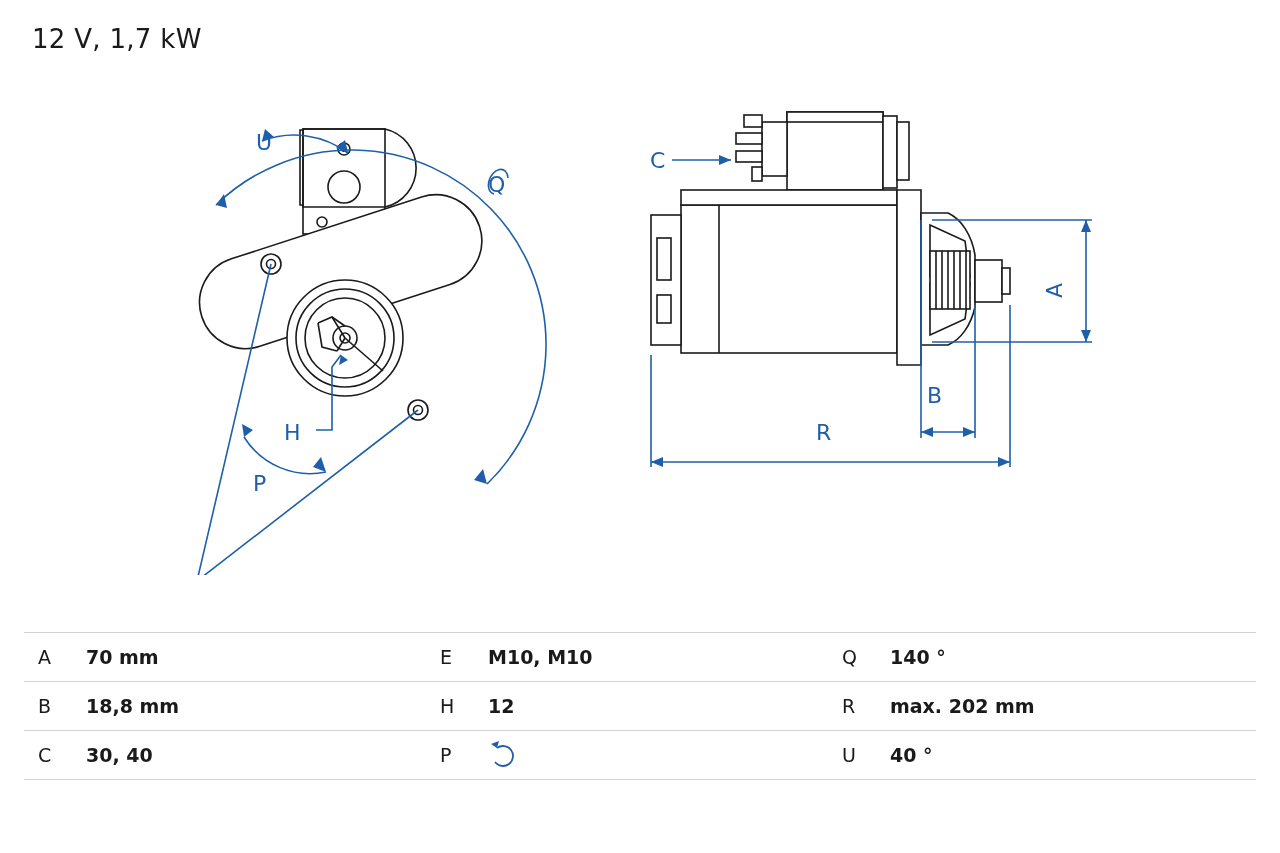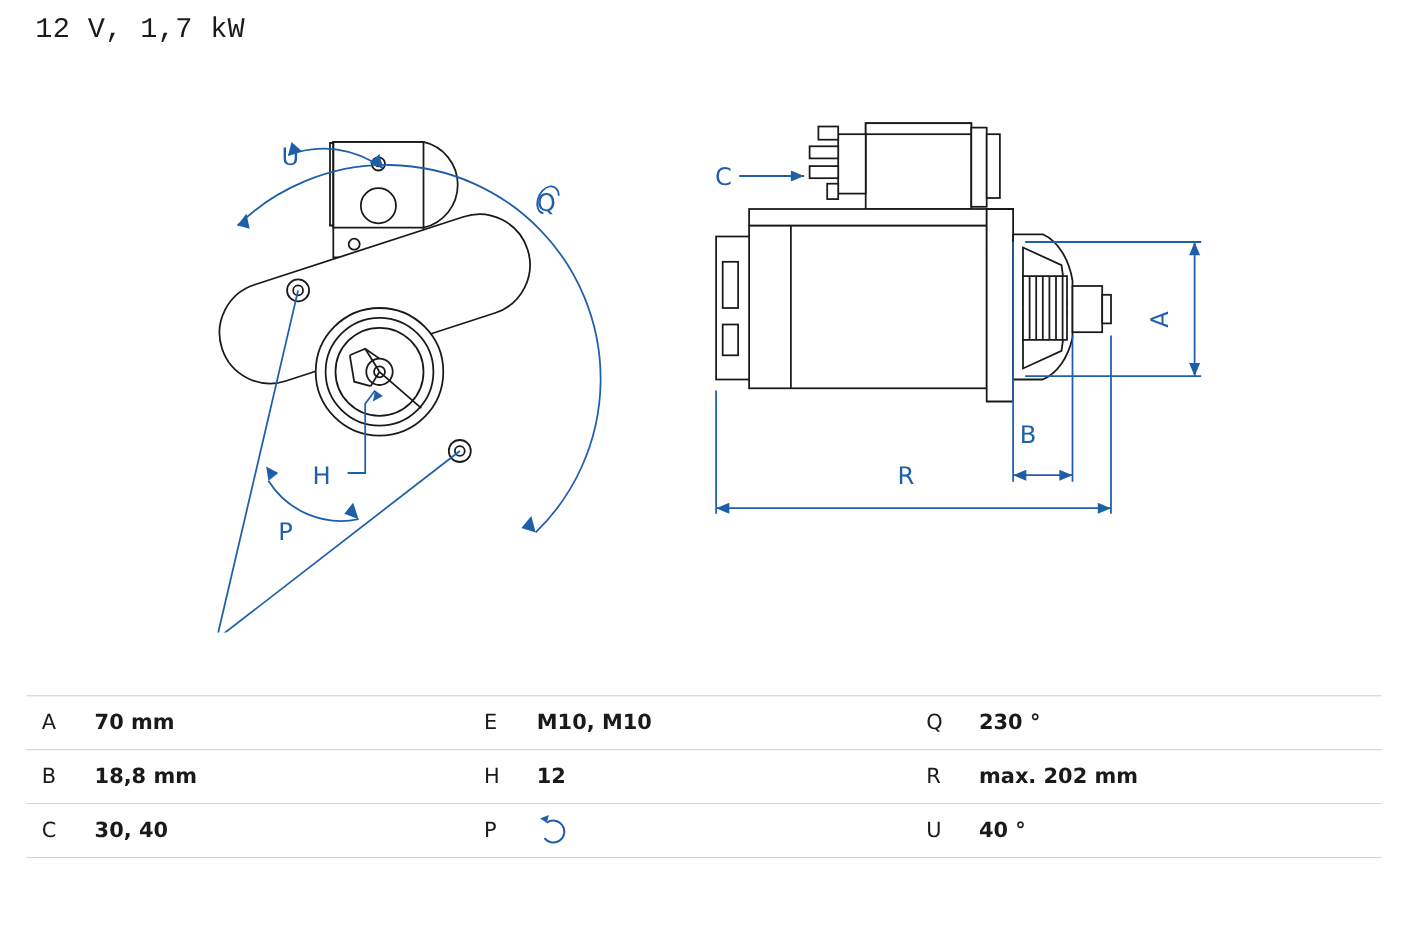--- a/index.html
+++ b/index.html
@@ -16,25 +16,24 @@
     overflow: hidden;
   }
   .page {
     position: relative;
     width: 1280px;
     height: 853px;
   }
   .title {
     position: absolute;
     left: 32px;
-    top: 12px;
+    top: 24px;
     font-size: 26px;
     letter-spacing: 0.3px;
     color: #1a1a1a;
-    font-family: Liberation Mono, monospace;
   }
   .drawing-area {
     position: absolute;
     left: 0;
     top: 55px;
     width: 1280px;
     height: 520px;
   }
   .tech-title {
     position: absolute;
@@ -225,21 +224,21 @@
 
 
   <table class="tech">
     <tbody>
       <tr>
         <td class="key">A</td>
         <td class="val">70 mm</td>
         <td class="key">E</td>
         <td class="val">M10, M10</td>
         <td class="key">Q</td>
-        <td class="val val-last">230 °</td>
+        <td class="val val-last">140 °</td>
       </tr>
       <tr>
         <td class="key">B</td>
         <td class="val">18,8 mm</td>
         <td class="key">H</td>
         <td class="val">12</td>
         <td class="key">R</td>
         <td class="val val-last">max. 202 mm</td>
       </tr>
       <tr>

